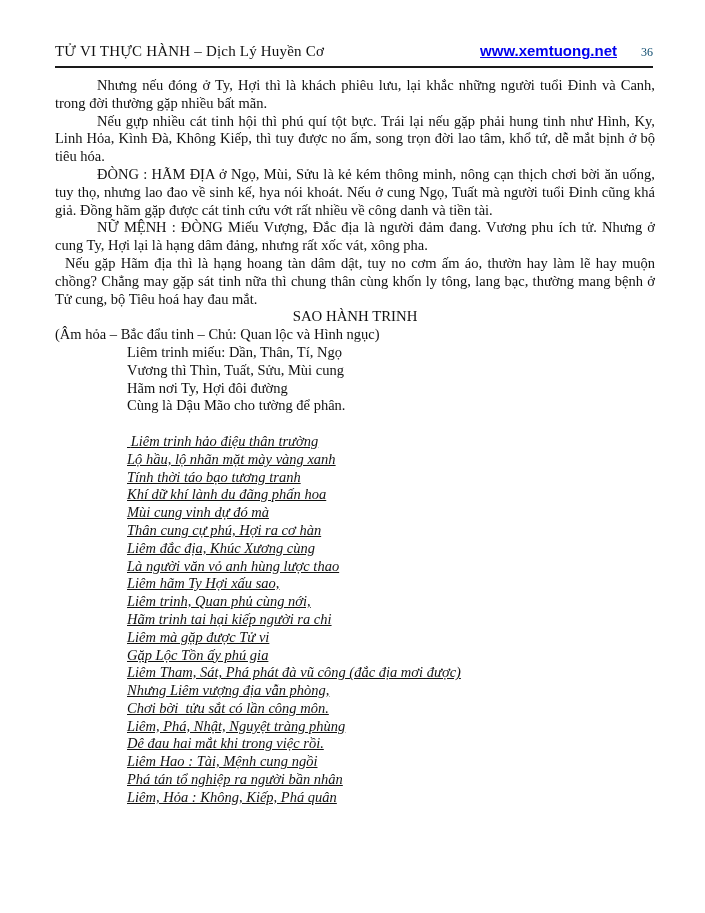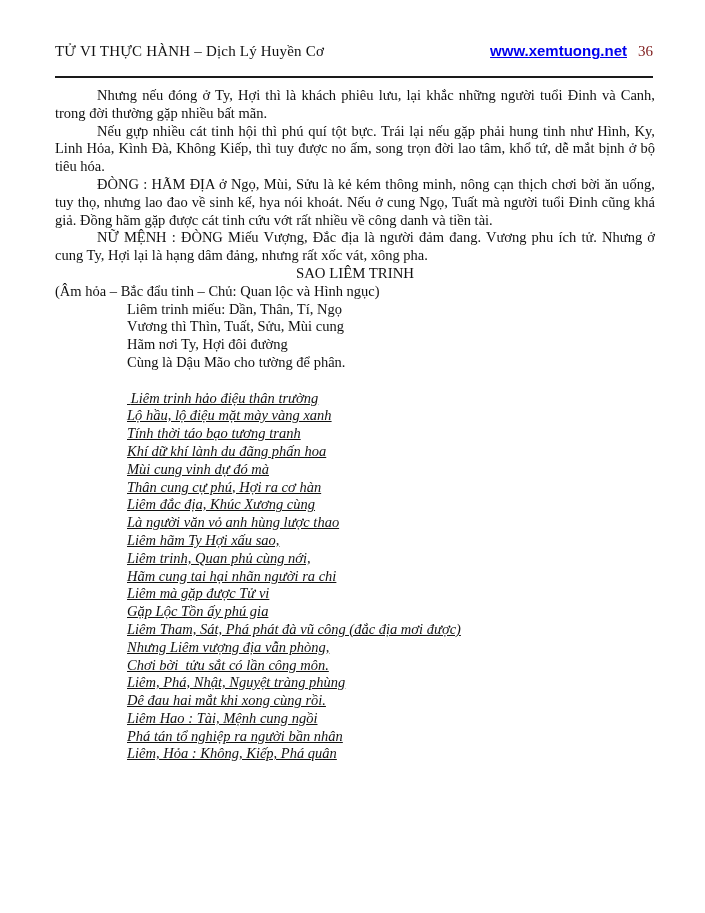--- a/index.html
+++ b/index.html
@@ -16,46 +16,46 @@
     box-sizing: border-box;
     padding: 42px 50px 10px 55px;
     color: #111111;
     font-family: "Liberation Serif", "DejaVu Serif", serif;
   }
   .header {
     display: flex;
     align-items: baseline;
     justify-content: space-between;
     border-bottom: 2px solid #1a1a1a;
-    padding-bottom: 16px;
+    padding-bottom: 6px;
     margin-bottom: 9px;
     margin-right: 2px;
   }
   .book-title {
     font-size: 15px;
     letter-spacing: 0.2px;
     white-space: nowrap;
   }
   .header-right {
     display: flex;
     align-items: baseline;
-    gap: 11px;
+    gap: 24px;
   }
   .site-link {
     font-family: "Liberation Sans", "DejaVu Sans", sans-serif;
     font-weight: 700;
     font-size: 15px;
     color: #0000ee;
     text-decoration: underline;
     cursor: pointer;
     white-space: nowrap;
   }
   .page-number {
-    font-size: 15px;
-    color: #7f1d1d;
+    font-size: 12px;
+    color: #0c4a6e;
   }
   .doc-text {
     font-size: 14.5px;
     line-height: 17.8px;
   }
   .para {
     margin: 0;
     text-align: justify;
     text-indent: 42px;
   }
@@ -99,49 +99,50 @@
       <span class="page-number">36</span>
     </span>
   </div>
 
   <div class="doc-text">
 
     <p class="para">Nhưng nếu đóng ở Ty, Hợi thì là khách phiêu lưu, lại khắc những người tuổi Đinh và Canh, trong đời thường gặp nhiều bất mãn.</p>
     <p class="para">Nếu gựp nhiều cát tinh hội thì phú quí tột bực. Trái lại nếu gặp phải hung tinh như Hình, Ky, Linh Hỏa, Kình Đà, Không Kiếp, thì tuy được no ấm, song trọn đời lao tâm, khổ tứ, dễ mắt bịnh ở bộ tiêu hóa.</p>
     <p class="para">ĐÒNG : HÃM ĐỊA ở Ngọ, Mùi, Sửu là kẻ kém thông minh, nông cạn thịch chơi bời ăn uống, tuy thọ, nhưng lao đao về sinh kế, hya nói khoát. Nếu ở cung Ngọ, Tuất mà người tuổi Đinh cũng khá giả. Đồng hãm gặp được cát tinh cứu vớt rất nhiều về công danh và tiền tài.</p>
     <p class="para">NỮ MỆNH : ĐÒNG Miếu Vượng, Đắc địa là người đảm đang. Vương phu ích tử. Nhưng ở cung Ty, Hợi lại là hạng dâm đảng, nhưng rất xốc vát, xông pha.</p>
+    <p class="para small-indent">Nếu gặp Hãm địa thì là hạng hoang tàn dâm dật, tuy no cơm ấm áo, thườn hay làm lẽ hay muộn chồng? Chẳng may gặp sát tinh nữa thì chung thân cùng khốn ly tông, lang bạc, thường mang bệnh ở Tử cung, bộ Tiêu hoá hay đau mắt.</p>
 
-    <h2 class="section-title">SAO LIÊM TRINH</h2>
+    <h2 class="section-title">SAO HÀNH TRINH</h2>
     <div class="section-subtitle">(Âm hỏa – Bắc đẩu tinh – Chủ: Quan lộc và Hình ngục)</div>
 
     <div class="poem poem-intro">
         <div class="poem-line">Liêm trinh miếu: Dần, Thân, Tí, Ngọ</div>
         <div class="poem-line">Vương thì Thìn, Tuất, Sửu, Mùi cung</div>
         <div class="poem-line">Hãm nơi Ty, Hợi đôi đường</div>
         <div class="poem-line">Cùng là Dậu Mão cho tường để phân.</div>
       </div>
 
     <div class="poem poem-main">
         <div class="poem-line"> Liêm trinh hảo điệu thân trường</div>
-        <div class="poem-line">Lộ hầu, lộ điệu mặt mày vàng xanh</div>
+        <div class="poem-line">Lộ hầu, lộ nhãn mặt mày vàng xanh</div>
         <div class="poem-line">Tính thời táo bạo tương tranh</div>
         <div class="poem-line">Khí dữ khí lành du đãng phấn hoa</div>
         <div class="poem-line">Mùi cung vinh dự đó mà</div>
         <div class="poem-line">Thân cung cự phú, Hợi ra cơ hàn</div>
         <div class="poem-line">Liêm đắc địa, Khúc Xương cùng</div>
         <div class="poem-line">Là người văn vỏ anh hùng lược thao</div>
         <div class="poem-line">Liêm hãm Ty Hợi xấu sao,</div>
         <div class="poem-line">Liêm trinh, Quan phủ cùng nới,</div>
-        <div class="poem-line">Hãm cung tai hại nhãn người ra chi</div>
+        <div class="poem-line">Hãm trinh tai hại kiếp người ra chi</div>
         <div class="poem-line">Liêm mà gặp được Tử vi</div>
         <div class="poem-line">Gặp Lộc Tồn ấy phú gia</div>
         <div class="poem-line">Liêm Tham, Sát, Phá phát đà vũ công (đắc địa mơi được)</div>
         <div class="poem-line">Nhưng Liêm vượng địa vẫn phòng,</div>
         <div class="poem-line">Chơi bời  tửu sắt có lần công môn.</div>
         <div class="poem-line">Liêm, Phá, Nhật, Nguyệt tràng phùng</div>
-        <div class="poem-line">Dê đau hai mắt khi xong cùng rồi.</div>
+        <div class="poem-line">Dê đau hai mắt khi trong việc rồi.</div>
         <div class="poem-line">Liêm Hao : Tài, Mệnh cung ngồi</div>
         <div class="poem-line">Phá tán tổ nghiệp ra người bần nhân</div>
         <div class="poem-line">Liêm, Hỏa : Không, Kiếp, Phá quân</div>
       </div>
 
   </div>
 </div>
 
 </body></html>

